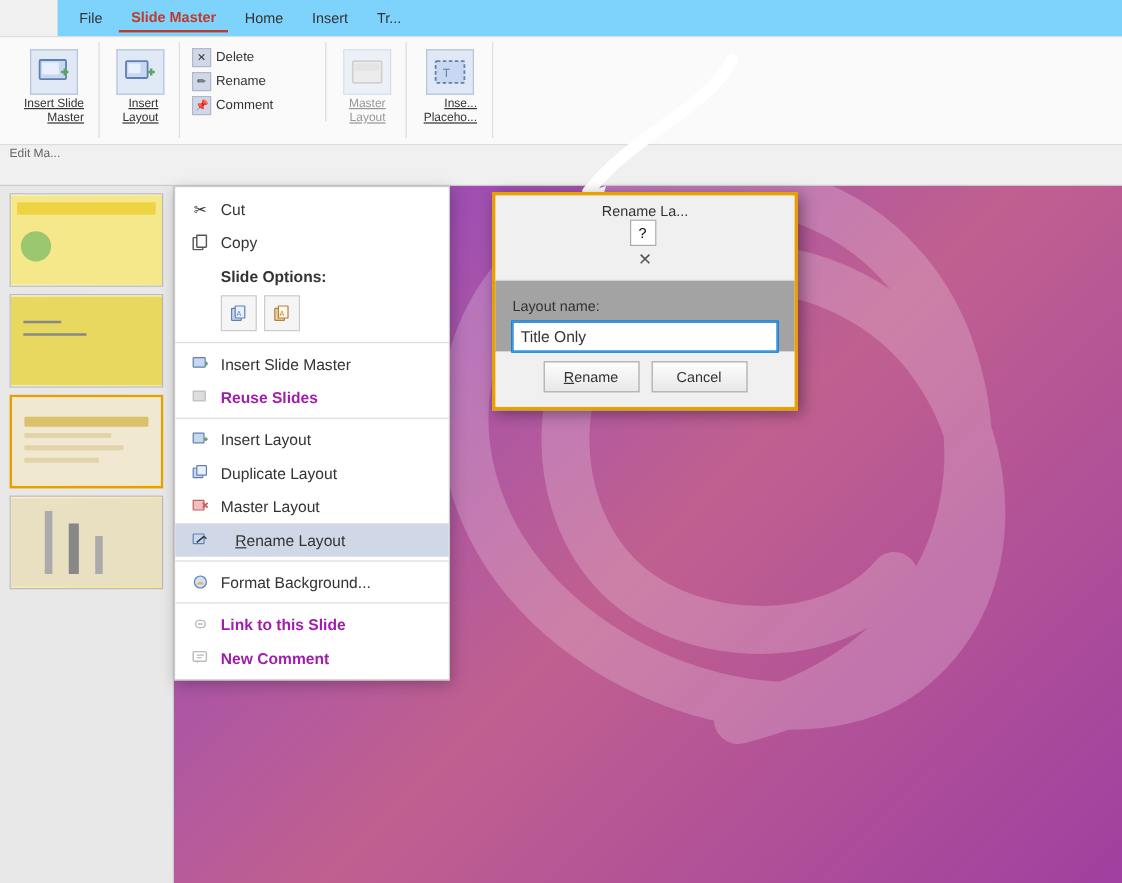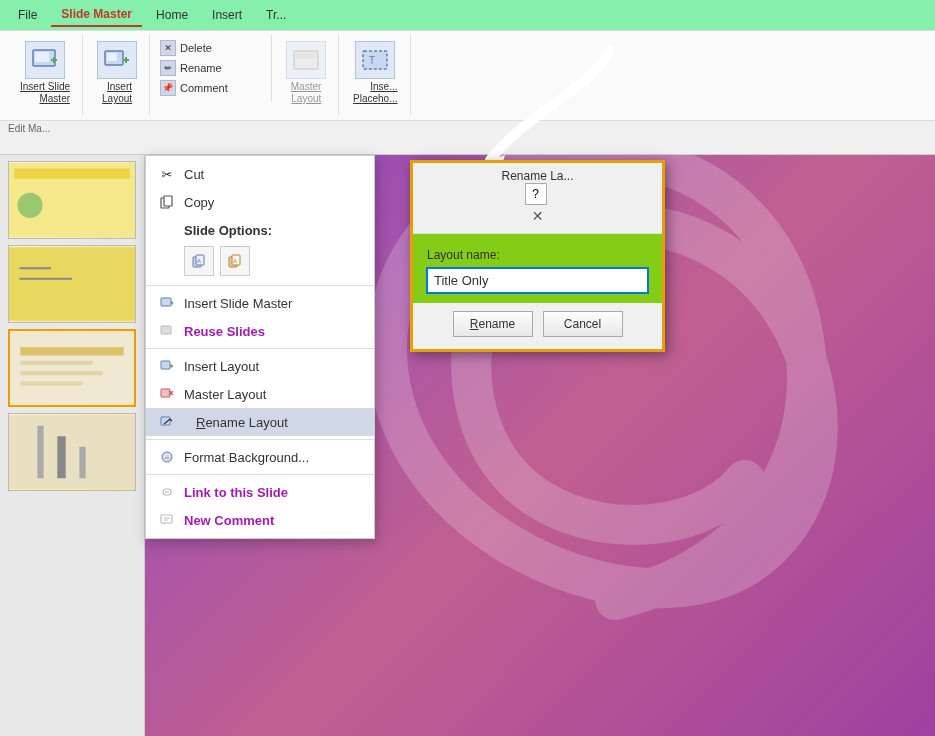--- a/index.html
+++ b/index.html
@@ -47,24 +47,25 @@
       height: 155px;
       background: #f0f0f0;
       border-bottom: 1px solid #ccc;
       z-index: 10;
     }
 
     .ribbon-tabs {
       display: flex;
       align-items: center;
       height: 30px;
-      background: #86efac;
+      background: #7dd3fc;
       padding-left: 8px;
       font-size: 12px;
       gap: 4px;
+      margin-left: 48px;
     }
 
     .ribbon-tab {
       padding: 4px 10px;
       cursor: pointer;
       color: #333;
     }
 
     .ribbon-tab.active {
       color: #c0392b;
@@ -313,22 +314,22 @@
       background: transparent;
       cursor: pointer;
       display: flex;
       align-items: center;
       justify-content: center;
       font-size: 14px;
       color: #555;
     }
 
     .dialog-body {
-      padding: 14px 14px 10px;
-      background: #84cc16;
+      padding: 14px 14px 0;
+      background: #a3a3a3;
     }
 
     .dialog-field-label {
       font-size: 12px;
       color: #333;
       margin-bottom: 6px;
     }
 
     .dialog-input {
       width: 100%;
@@ -568,20 +569,29 @@
     <div class="menu-icon">
       <svg width="14" height="14" viewBox="0 0 14 14" fill="none">
         <rect x="1" y="2" width="9" height="8" rx="0.5" fill="#c8d8f0" stroke="#6080b0" stroke-width="1"></rect>
         <line x1="10" y1="7" x2="13" y2="7" stroke="#60a060" stroke-width="1.5"></line>
         <line x1="11.5" y1="5.5" x2="11.5" y2="8.5" stroke="#60a060" stroke-width="1.5"></line>
       </svg>
     </div>
     <span class="menu-label">Insert Layout</span>
   </div>
 
+  <div class="menu-item">
+    <div class="menu-icon">
+      <svg width="14" height="14" viewBox="0 0 14 14" fill="none">
+        <rect x="1" y="3" width="8" height="8" rx="0.5" fill="#c8d8f0" stroke="#6080b0" stroke-width="1"></rect>
+        <rect x="4" y="1" width="8" height="8" rx="0.5" fill="#e8f0ff" stroke="#6080b0" stroke-width="1"></rect>
+      </svg>
+    </div>
+    <span class="menu-label">Duplicate Layout</span>
+  </div>
 
   <div class="menu-item">
     <div class="menu-icon">
       <svg width="14" height="14" viewBox="0 0 14 14" fill="none">
         <rect x="1" y="2" width="9" height="8" rx="0.5" fill="#f0c0c0" stroke="#c06060" stroke-width="1"></rect>
         <line x1="9" y1="4" x2="13" y2="8" stroke="#c06060" stroke-width="1.5"></line>
         <line x1="13" y1="4" x2="9" y2="8" stroke="#c06060" stroke-width="1.5"></line>
       </svg>
     </div>
     <span class="menu-label">Master Layout</span>

